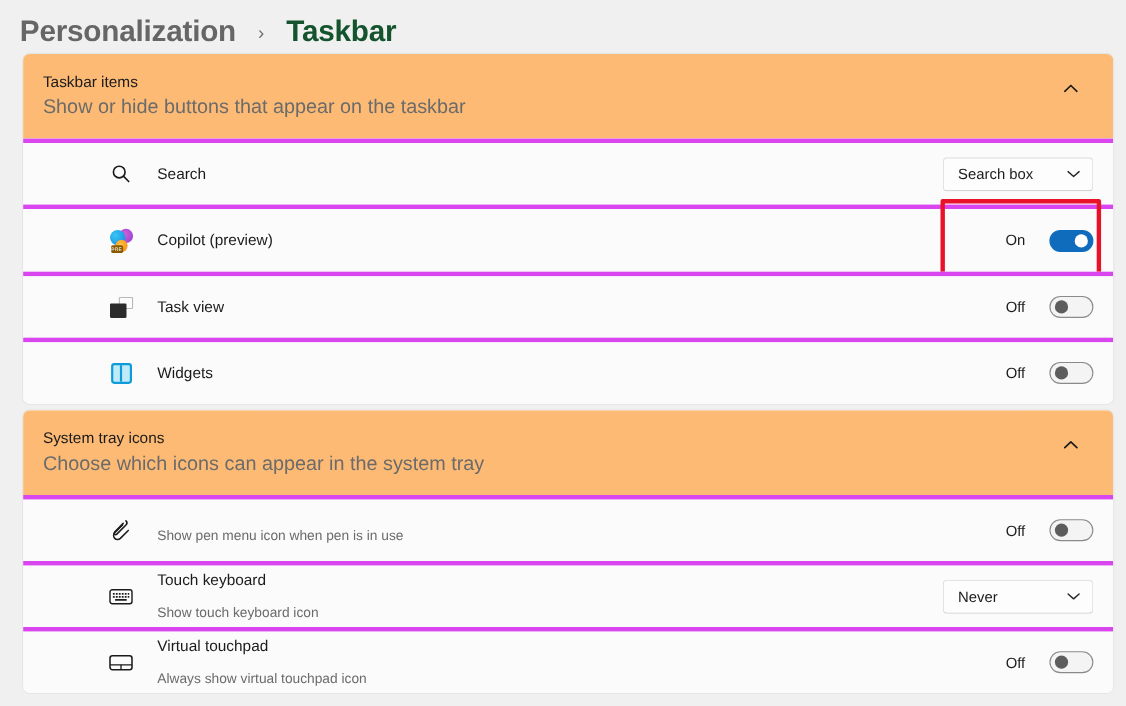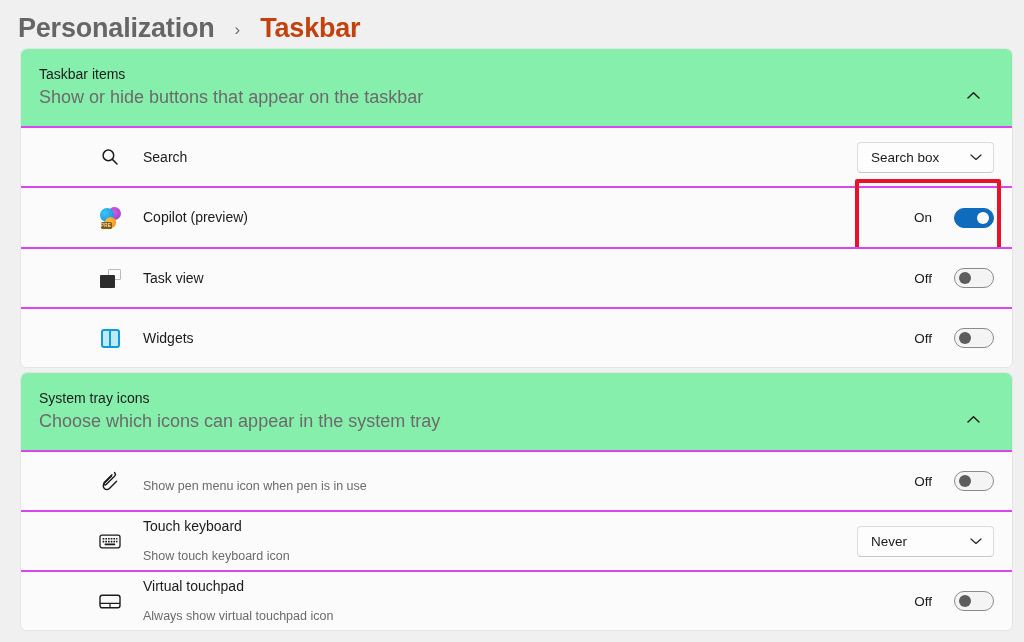--- a/index.html
+++ b/index.html
@@ -32,39 +32,39 @@
     letter-spacing: -0.2px;
   }
   .bc-sep {
     font-size: 17px;
     color: #6d6d6d;
     padding-top: 4px;
   }
   .bc-current {
     font-size: 27px;
     font-weight: 600;
-    color: #c2410c;
+    color: #14532d;
     letter-spacing: -0.2px;
   }
 
   
   .card {
     margin: 0 11px 4px 20px;
     background: #fbfbfb;
     border: 1px solid #e5e5e5;
     border-radius: 7px;
     overflow: hidden;
   }
 
   .card-header {
     display: flex;
-    align-items: flex-end;
+    align-items: flex-start;
     justify-content: space-between;
     padding: 16px 24px 16px 18px;
-    background: #86efac;
+    background: #fdba74;
     gap: 28px;
   }
   .card-header-text .title {
     font-size: 14px;
     font-weight: 400;
     color: #1b1b1b;
     line-height: 1.35;
   }
   .card-header-text .subtitle {
     font-size: 18px;
@@ -80,21 +80,21 @@
     justify-content: center;
   }
 
   
   .row {
     display: flex;
     align-items: center;
     justify-content: space-between;
     padding: 0 18px 0 78px;
     min-height: 60px;
-    border-top: 2px solid #d946ef;
+    border-top: 4px solid #d946ef;
     background: #fbfbfb;
     position: relative;
   }
   .row-left {
     display: flex;
     align-items: center;
     gap: 22px;
   }
   .row-icon {
     width: 22px;

